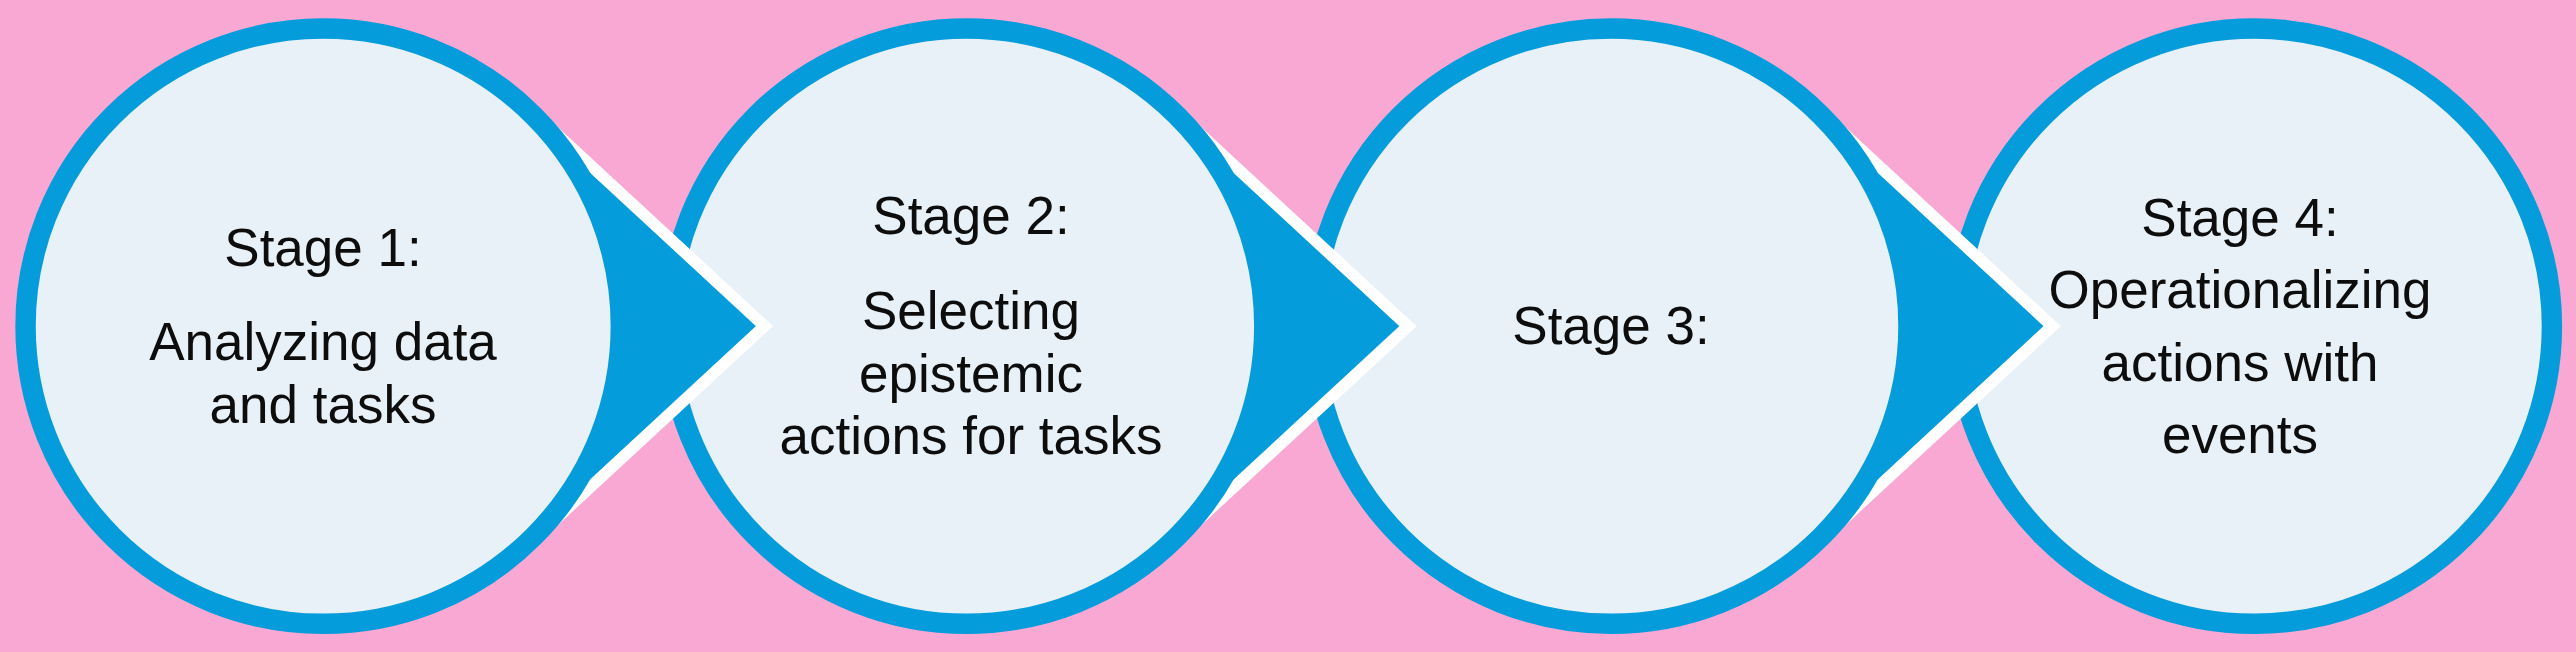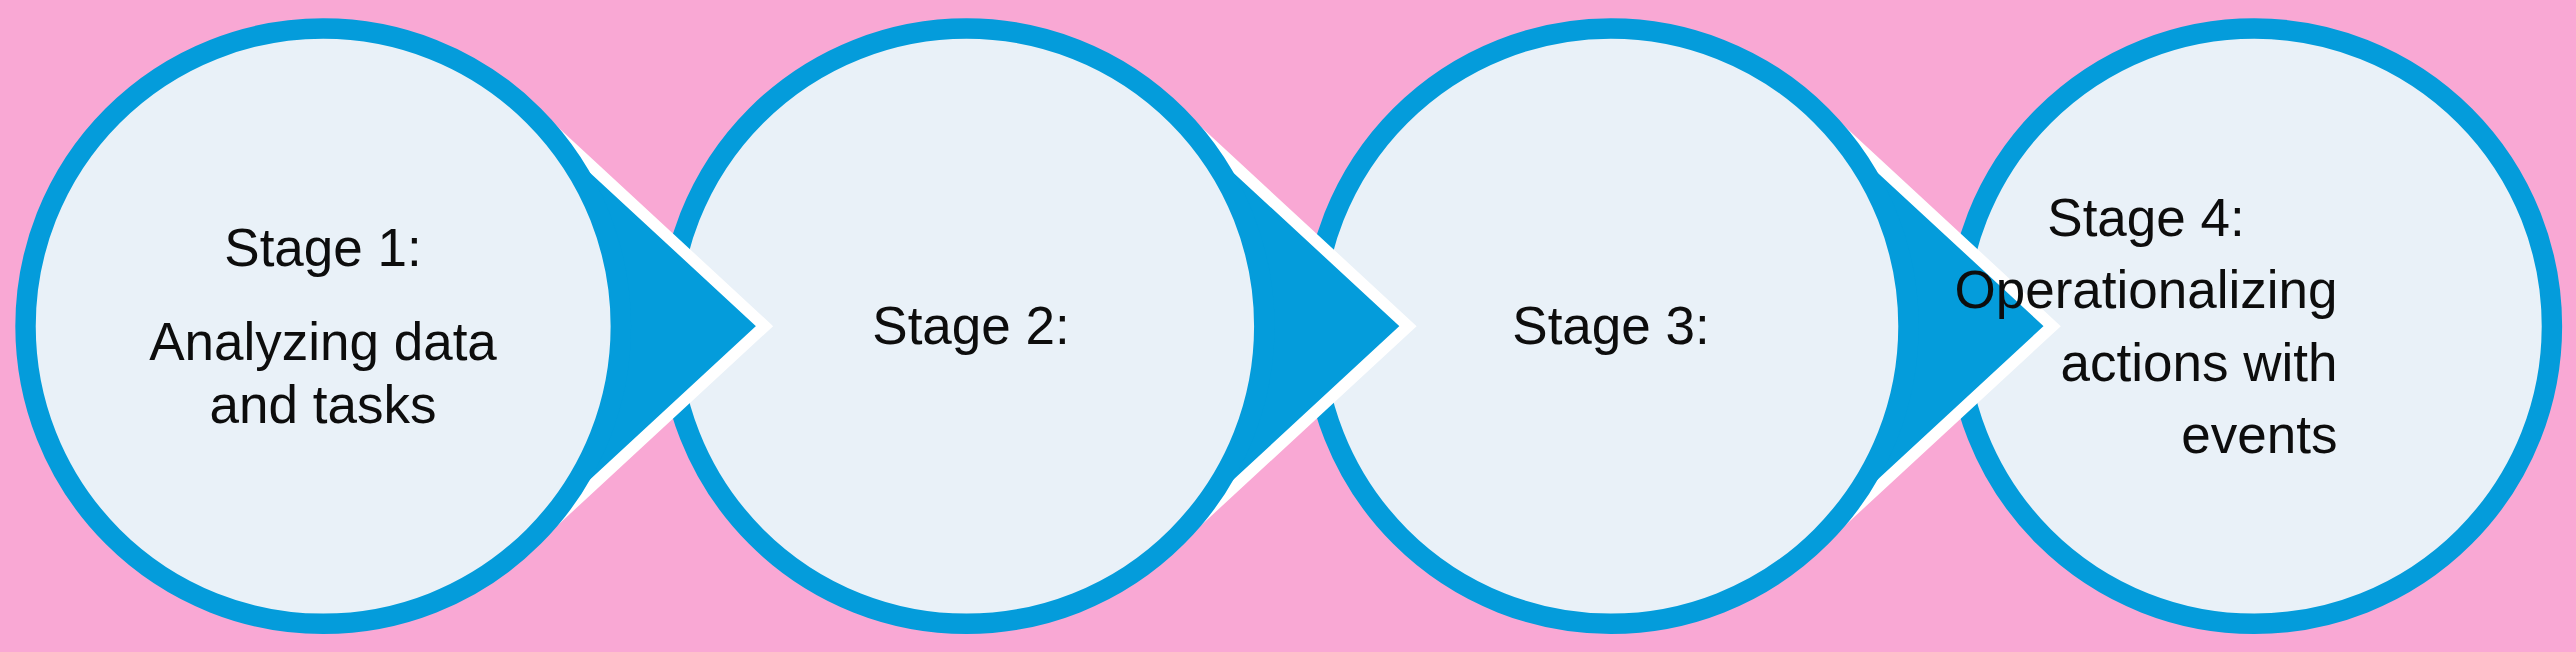--- a/index.html
+++ b/index.html
@@ -32,28 +32,28 @@
     justify-content: center;
     text-align: center;
     color: #0d0d0d;
     font-size: 53px;
     line-height: 1.18;
     pointer-events: none;
   }
   .stage-label.pos-1 { left: 75px; }
   .stage-label.pos-2 { left: 723px; }
   .stage-label.pos-3 { left: 1363px; }
-  .stage-label.pos-4 { left: 1898px; }
+  .stage-label.pos-4 { left: 1992px; }
   .stage-desc {
     white-space: pre-line;
     margin-top: 32px;
   }
   
   .stage-label.tight { line-height: 1.36; }
-  .stage-label.tight .stage-desc { margin-top: 0; text-align: right; }
+  .stage-label.tight .stage-desc { margin-top: 0; }
 </style>
 </head>
 <body>
 
 <div class="diagram">
 
   <svg width="2576" height="653" viewBox="0 0 3531 895">
 
     <circle cx="3090" cy="447" r="408" stroke-width="28" fill="#E9F1F8" stroke="#049CDB"></circle>
     <polygon points="2470,130 2813,447 2470,764" stroke-width="16" stroke-linejoin="miter" fill="#049CDB" stroke="#FFFFFF"></polygon>
@@ -65,20 +65,23 @@
   </svg>
 
   <div class="stage-label pos-1">
     <div class="stage-title">Stage 1:</div>
     <div class="stage-desc">Analyzing data
 and tasks</div>
   </div>
 
   <div class="stage-label pos-2">
     <div class="stage-title">Stage 2:</div>
+    <div class="stage-desc">Selecting
+epistemic
+actions for tasks</div>
   </div>
 
   <div class="stage-label pos-3">
     <div class="stage-title">Stage 3:</div>
   </div>
 
   <div class="stage-label pos-4 tight">
     <div class="stage-title">Stage 4:</div>
     <div class="stage-desc">Operationalizing
 actions with

